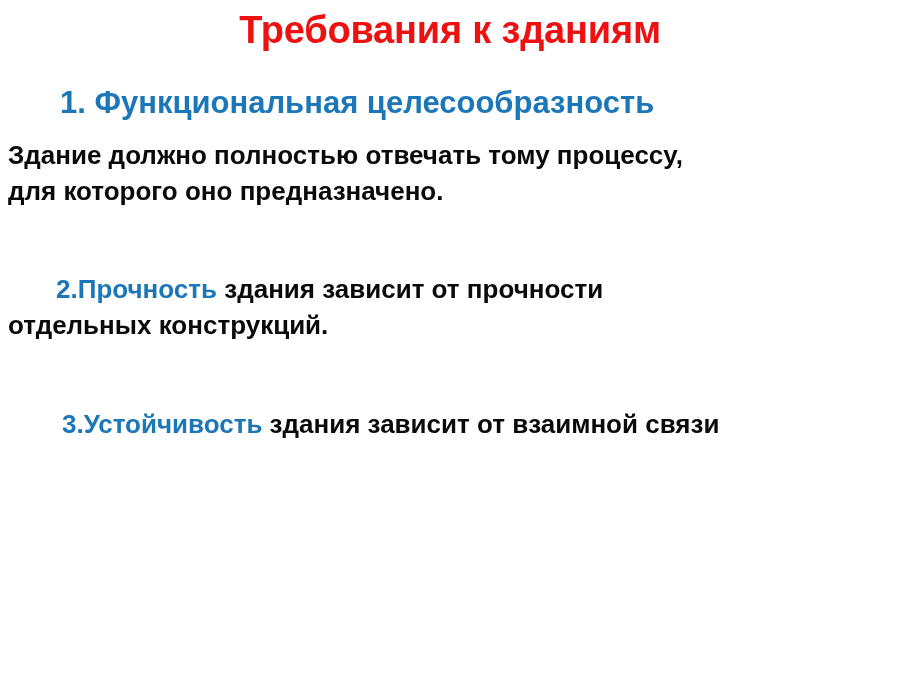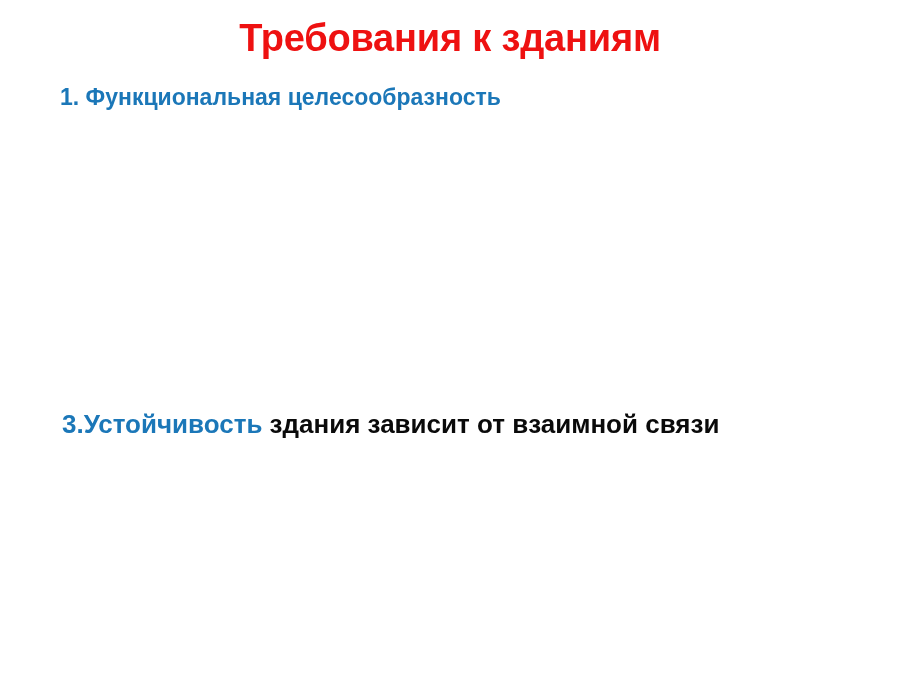--- a/index.html
+++ b/index.html
@@ -28,31 +28,30 @@
     top: 8px;
     left: 0;
     width: 900px;
     text-align: center;
     font-size: 38px;
     font-weight: bold;
     color: #ee1111;
     line-height: 1.18;
     letter-spacing: -0.2px;
     white-space: nowrap;
-    margin-top: 8px;
   }
 
   
   .block {
     position: absolute;
     box-sizing: border-box;
   }
 
   .heading-line {
-    font-size: 23px;
+    font-size: 31px;
     font-weight: bold;
     color: #1b77b8;
     line-height: 1.2;
     white-space: nowrap;
   }
 
   .body-text {
     font-size: 26px;
     font-weight: bold;
     color: #0a0a0a;
@@ -102,20 +101,28 @@
 <body>
 
 <div class="slide">
 
   <div class="slide-title">Требования к зданиям</div>
 
   <div class="block heading-line" id="block-1">
     <span>1. </span><span>Функциональная целесообразность</span>
   </div>
 
+  <div class="block body-text" id="block-1-body">
+    <span class="nowrap-line">Здание должно полностью отвечать тому процессу,</span>
+    <span class="nowrap-line">для которого оно предназначено.</span>
+  </div>
 
+  <div class="block body-text" id="block-2">
+    <span class="num-label">2.</span><span class="num-label">Прочность</span><span> здания зависит от прочности</span><br>
+    <span>отдельных конструкций.</span>
+  </div>
 
   <div class="block body-text" id="block-3">
     <span class="num-label">3.</span><span class="num-label">Устойчивость</span><span> здания зависит от взаимной связи</span><br>
     <br>
   </div>
 
 </div>
 
 </body></html>

